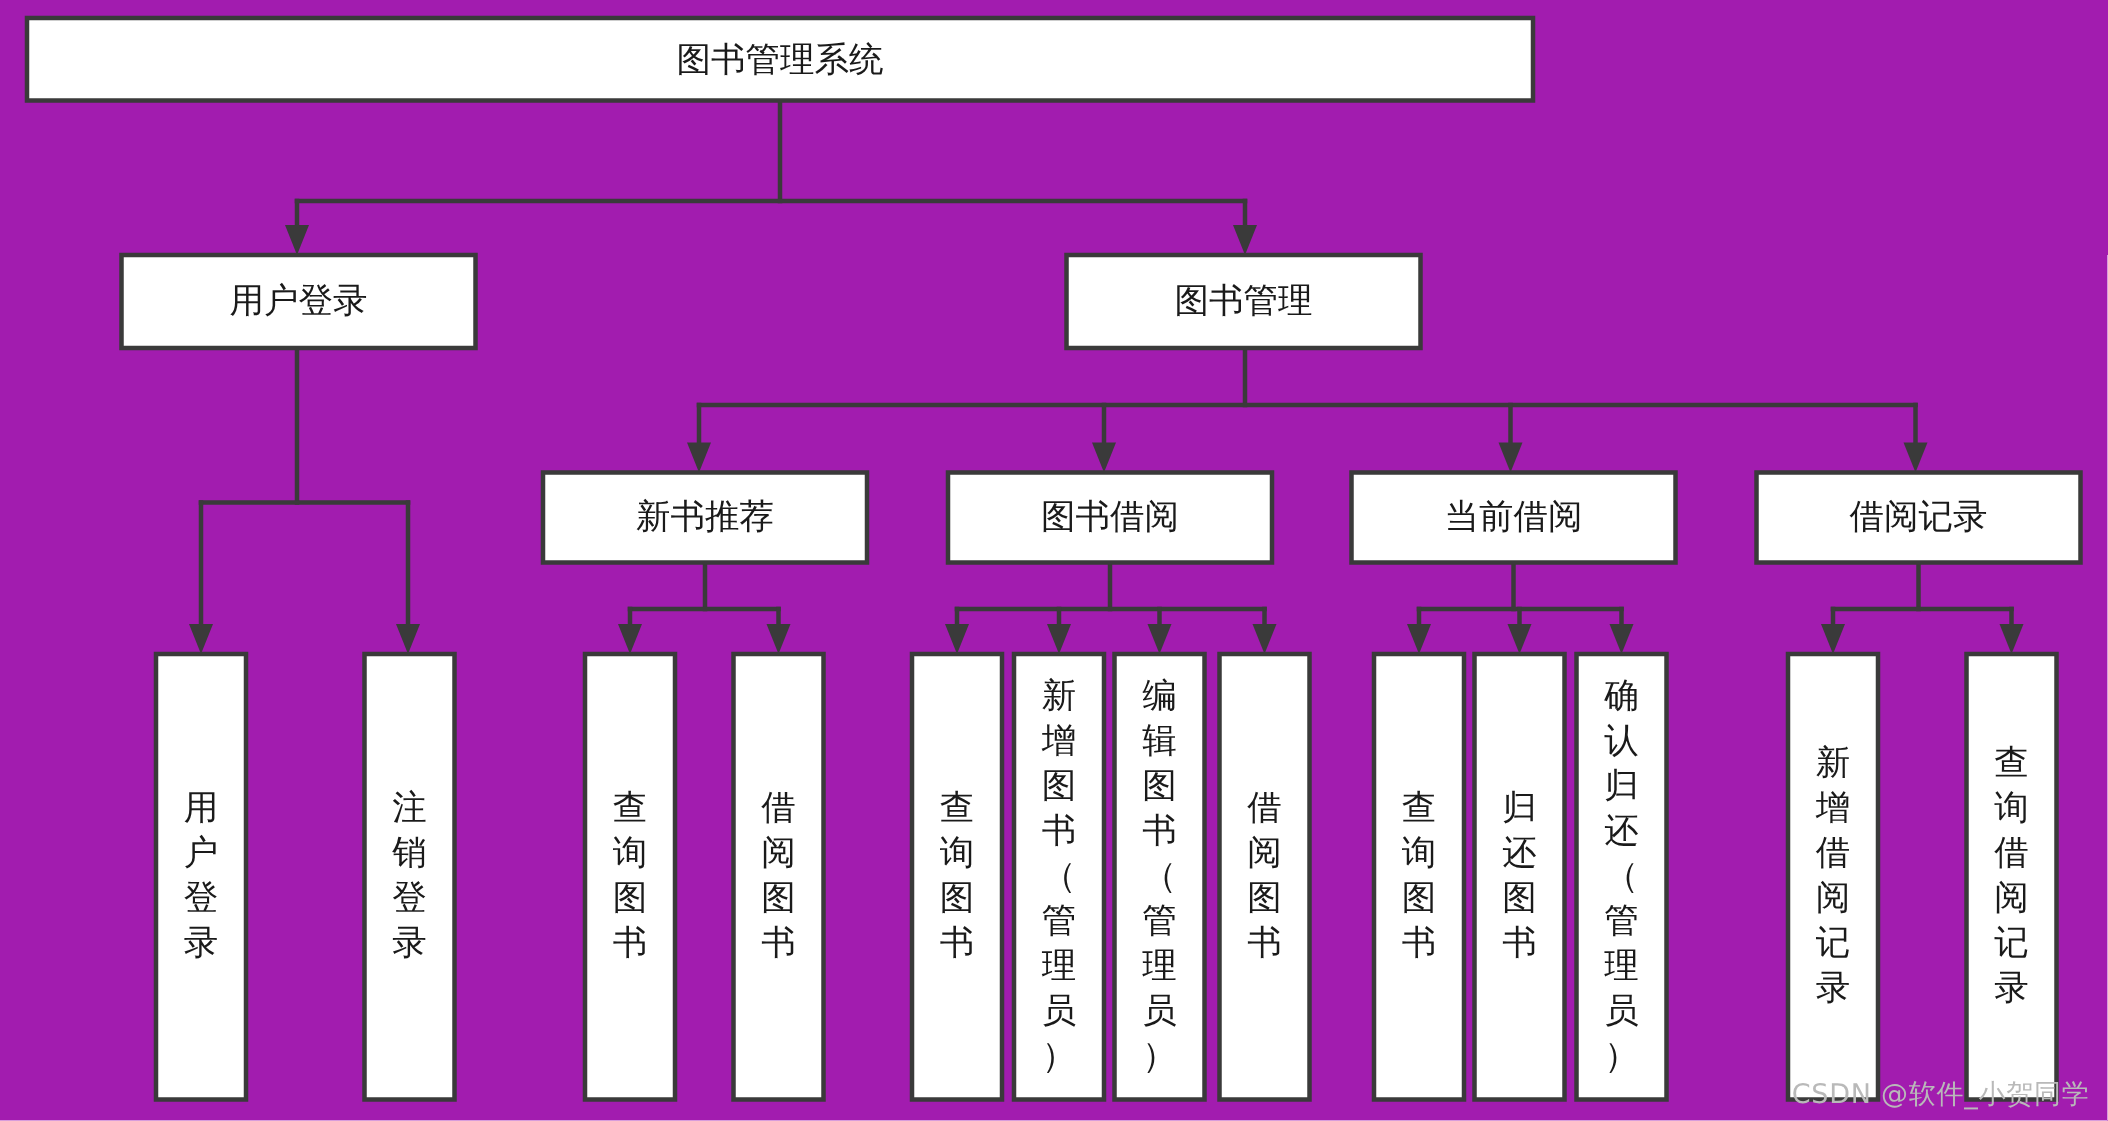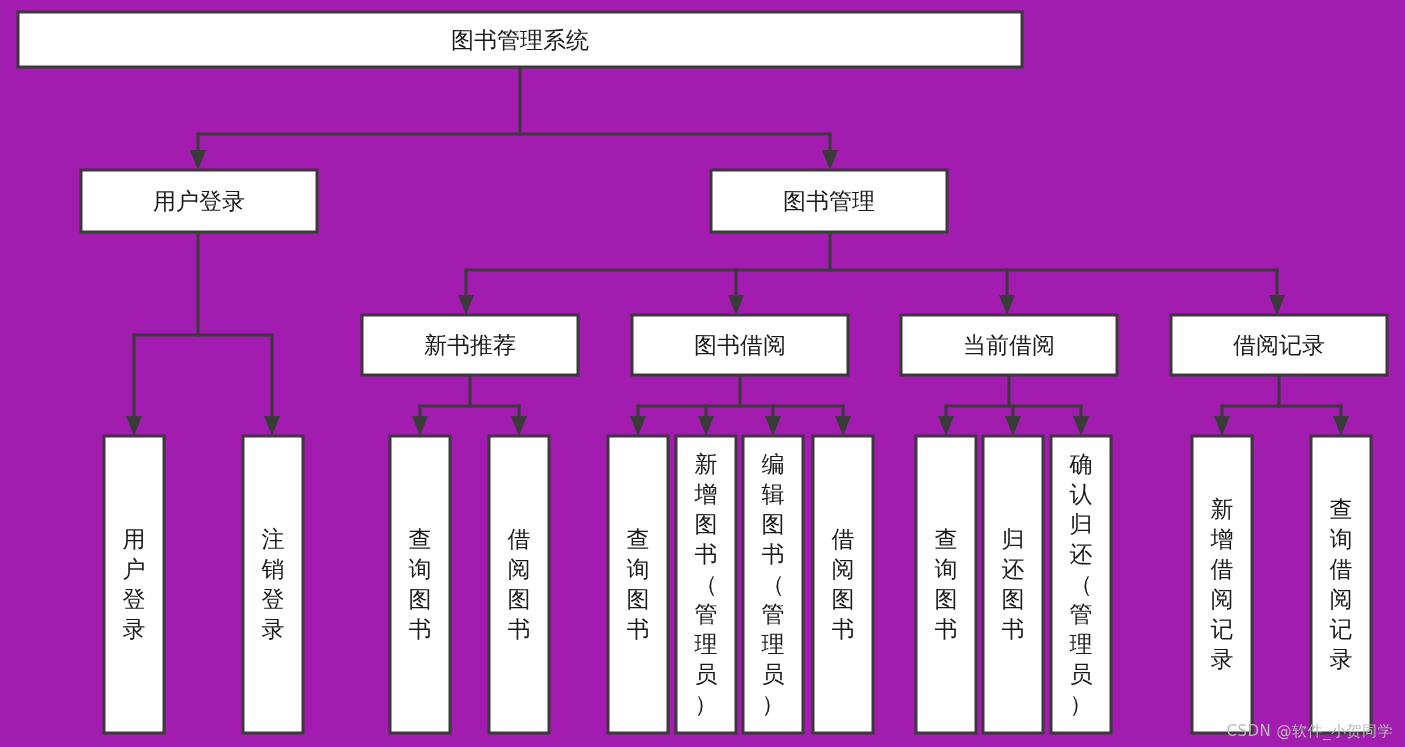--- a/index.html
+++ b/index.html
@@ -52,21 +52,21 @@
     font-family: "DejaVu Sans", "Liberation Sans", sans-serif;
     font-size: 23px;
     fill: #1a1a1a;
     text-anchor: middle;
   }
   .watermark {
     position: absolute;
     right: 12px;
     bottom: 6px;
     font-family: "DejaVu Sans", "Liberation Sans", sans-serif;
-    font-size: 15px;
+    font-size: 18px;
     color: #b9b9b9;
     letter-spacing: 0.5px;
     white-space: nowrap;
     pointer-events: none;
   }
 </style>
 </head>
 <body>
 
 <div id="diagram-root">

